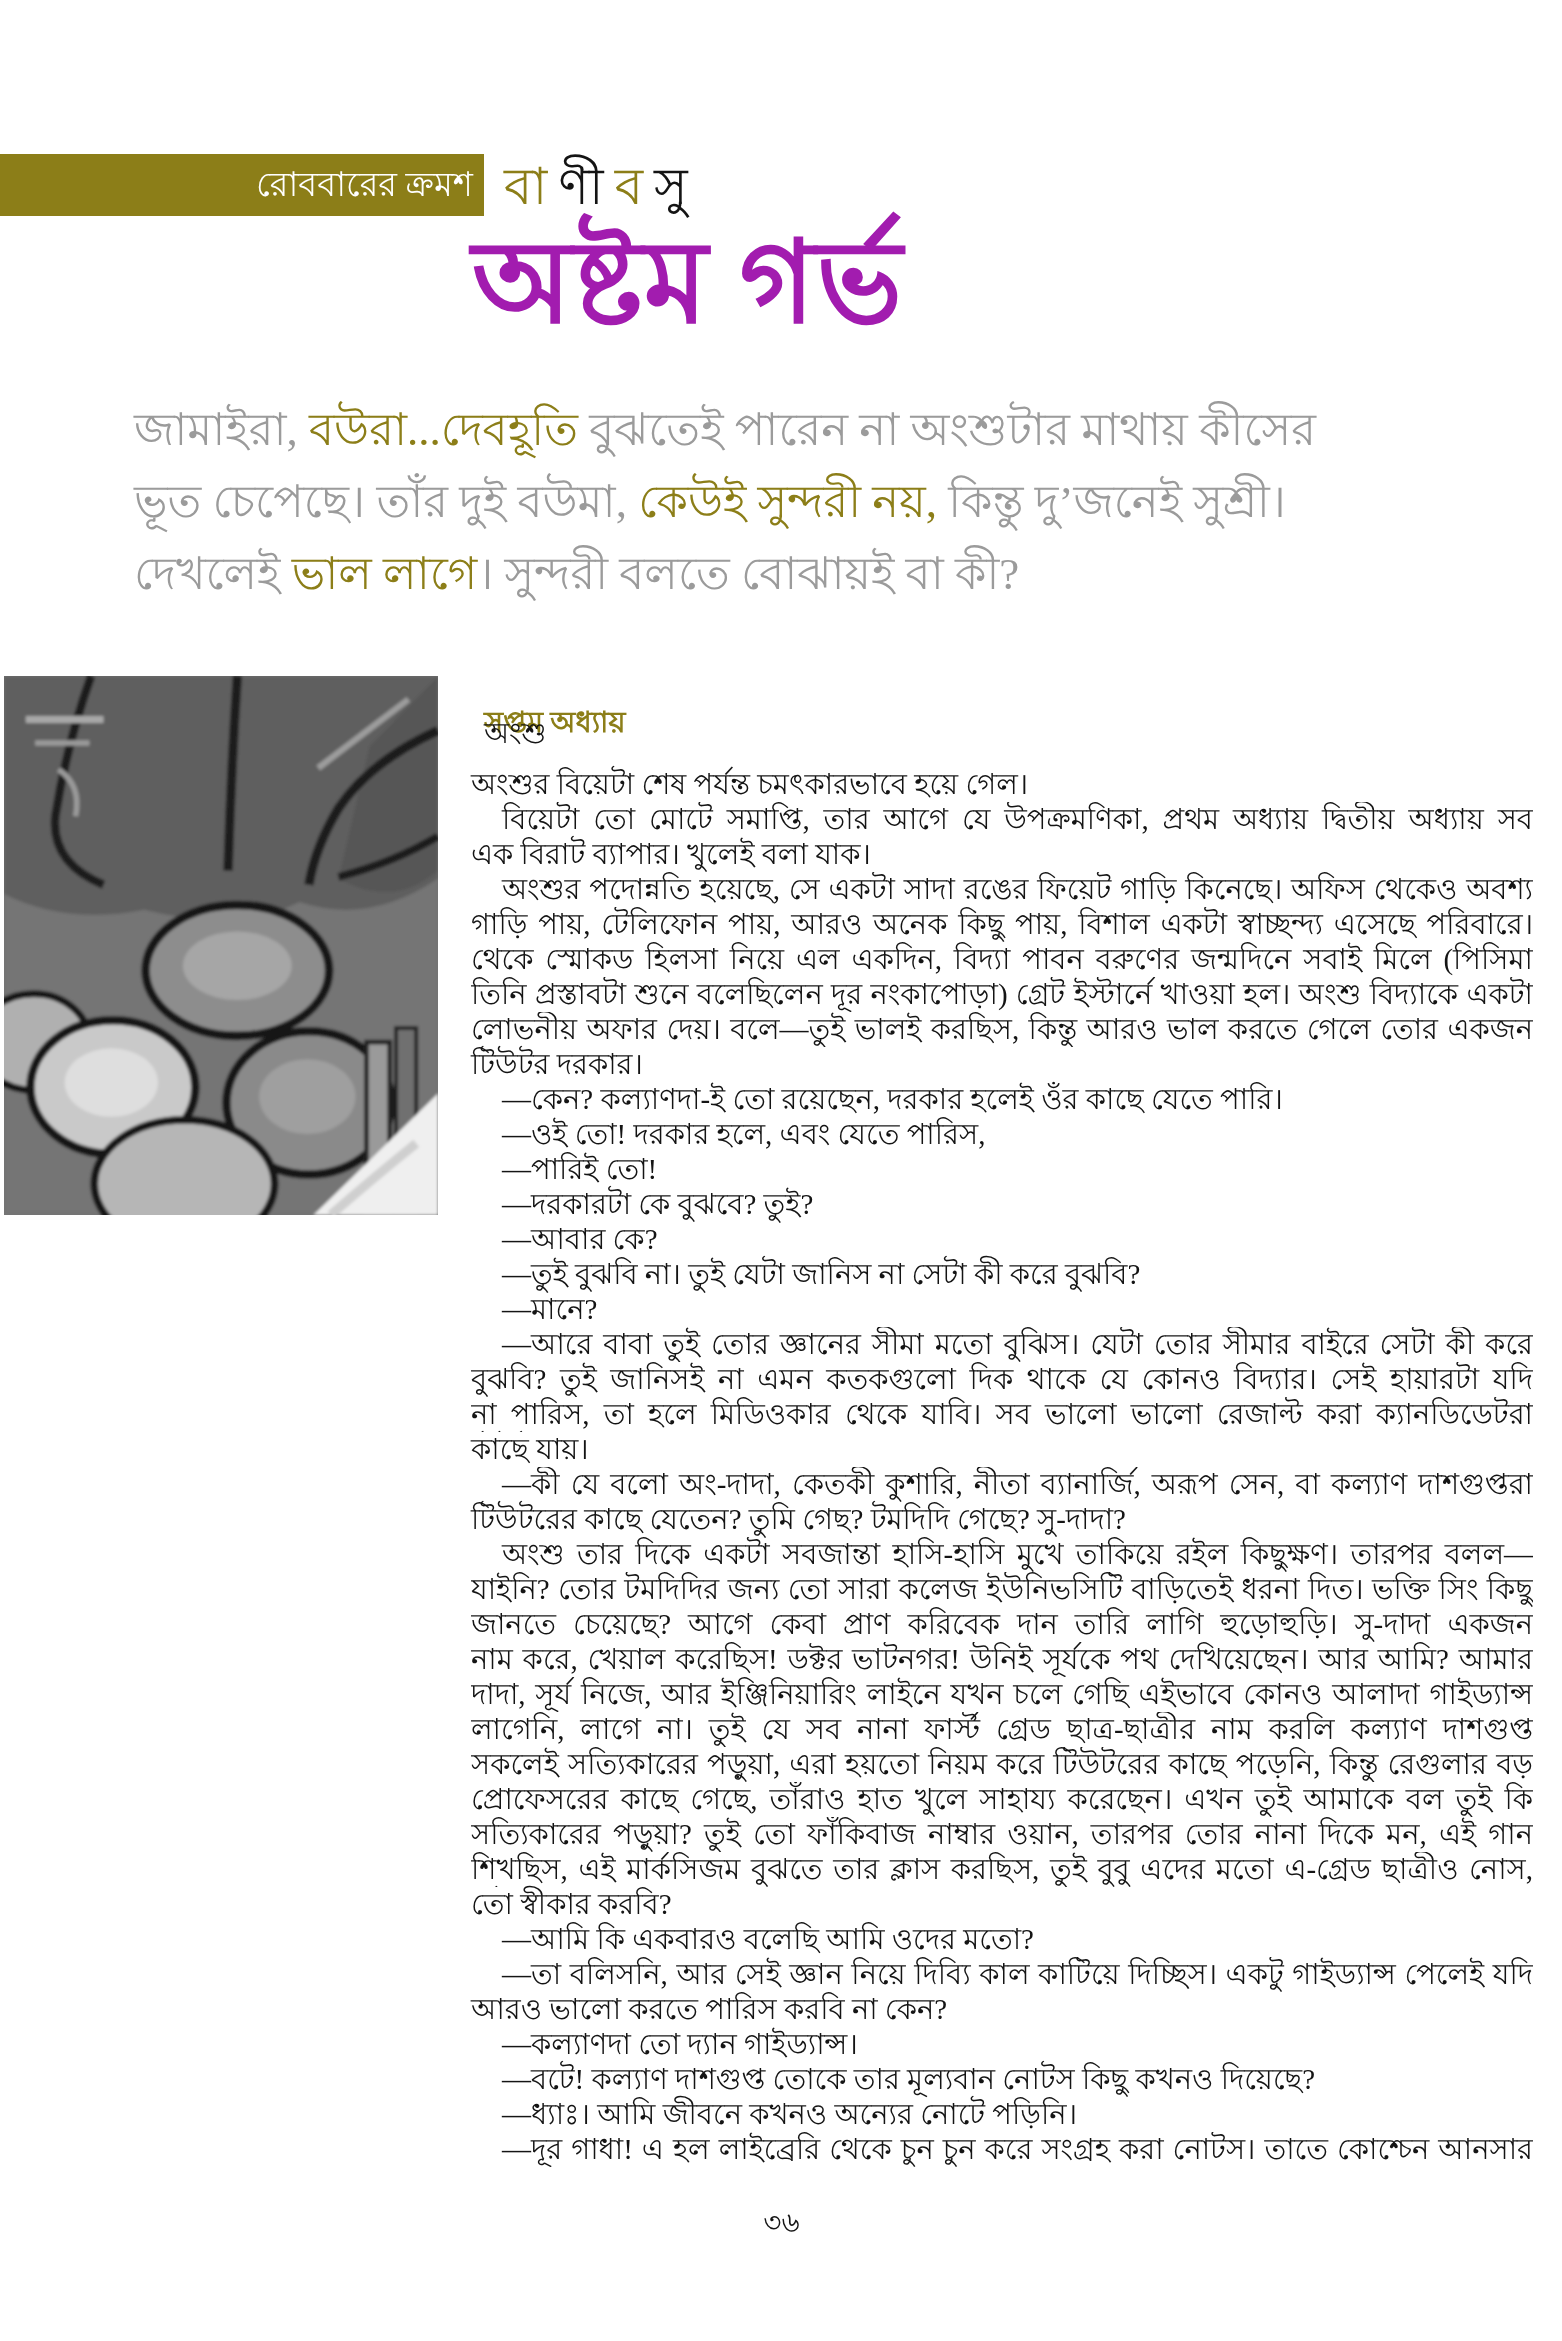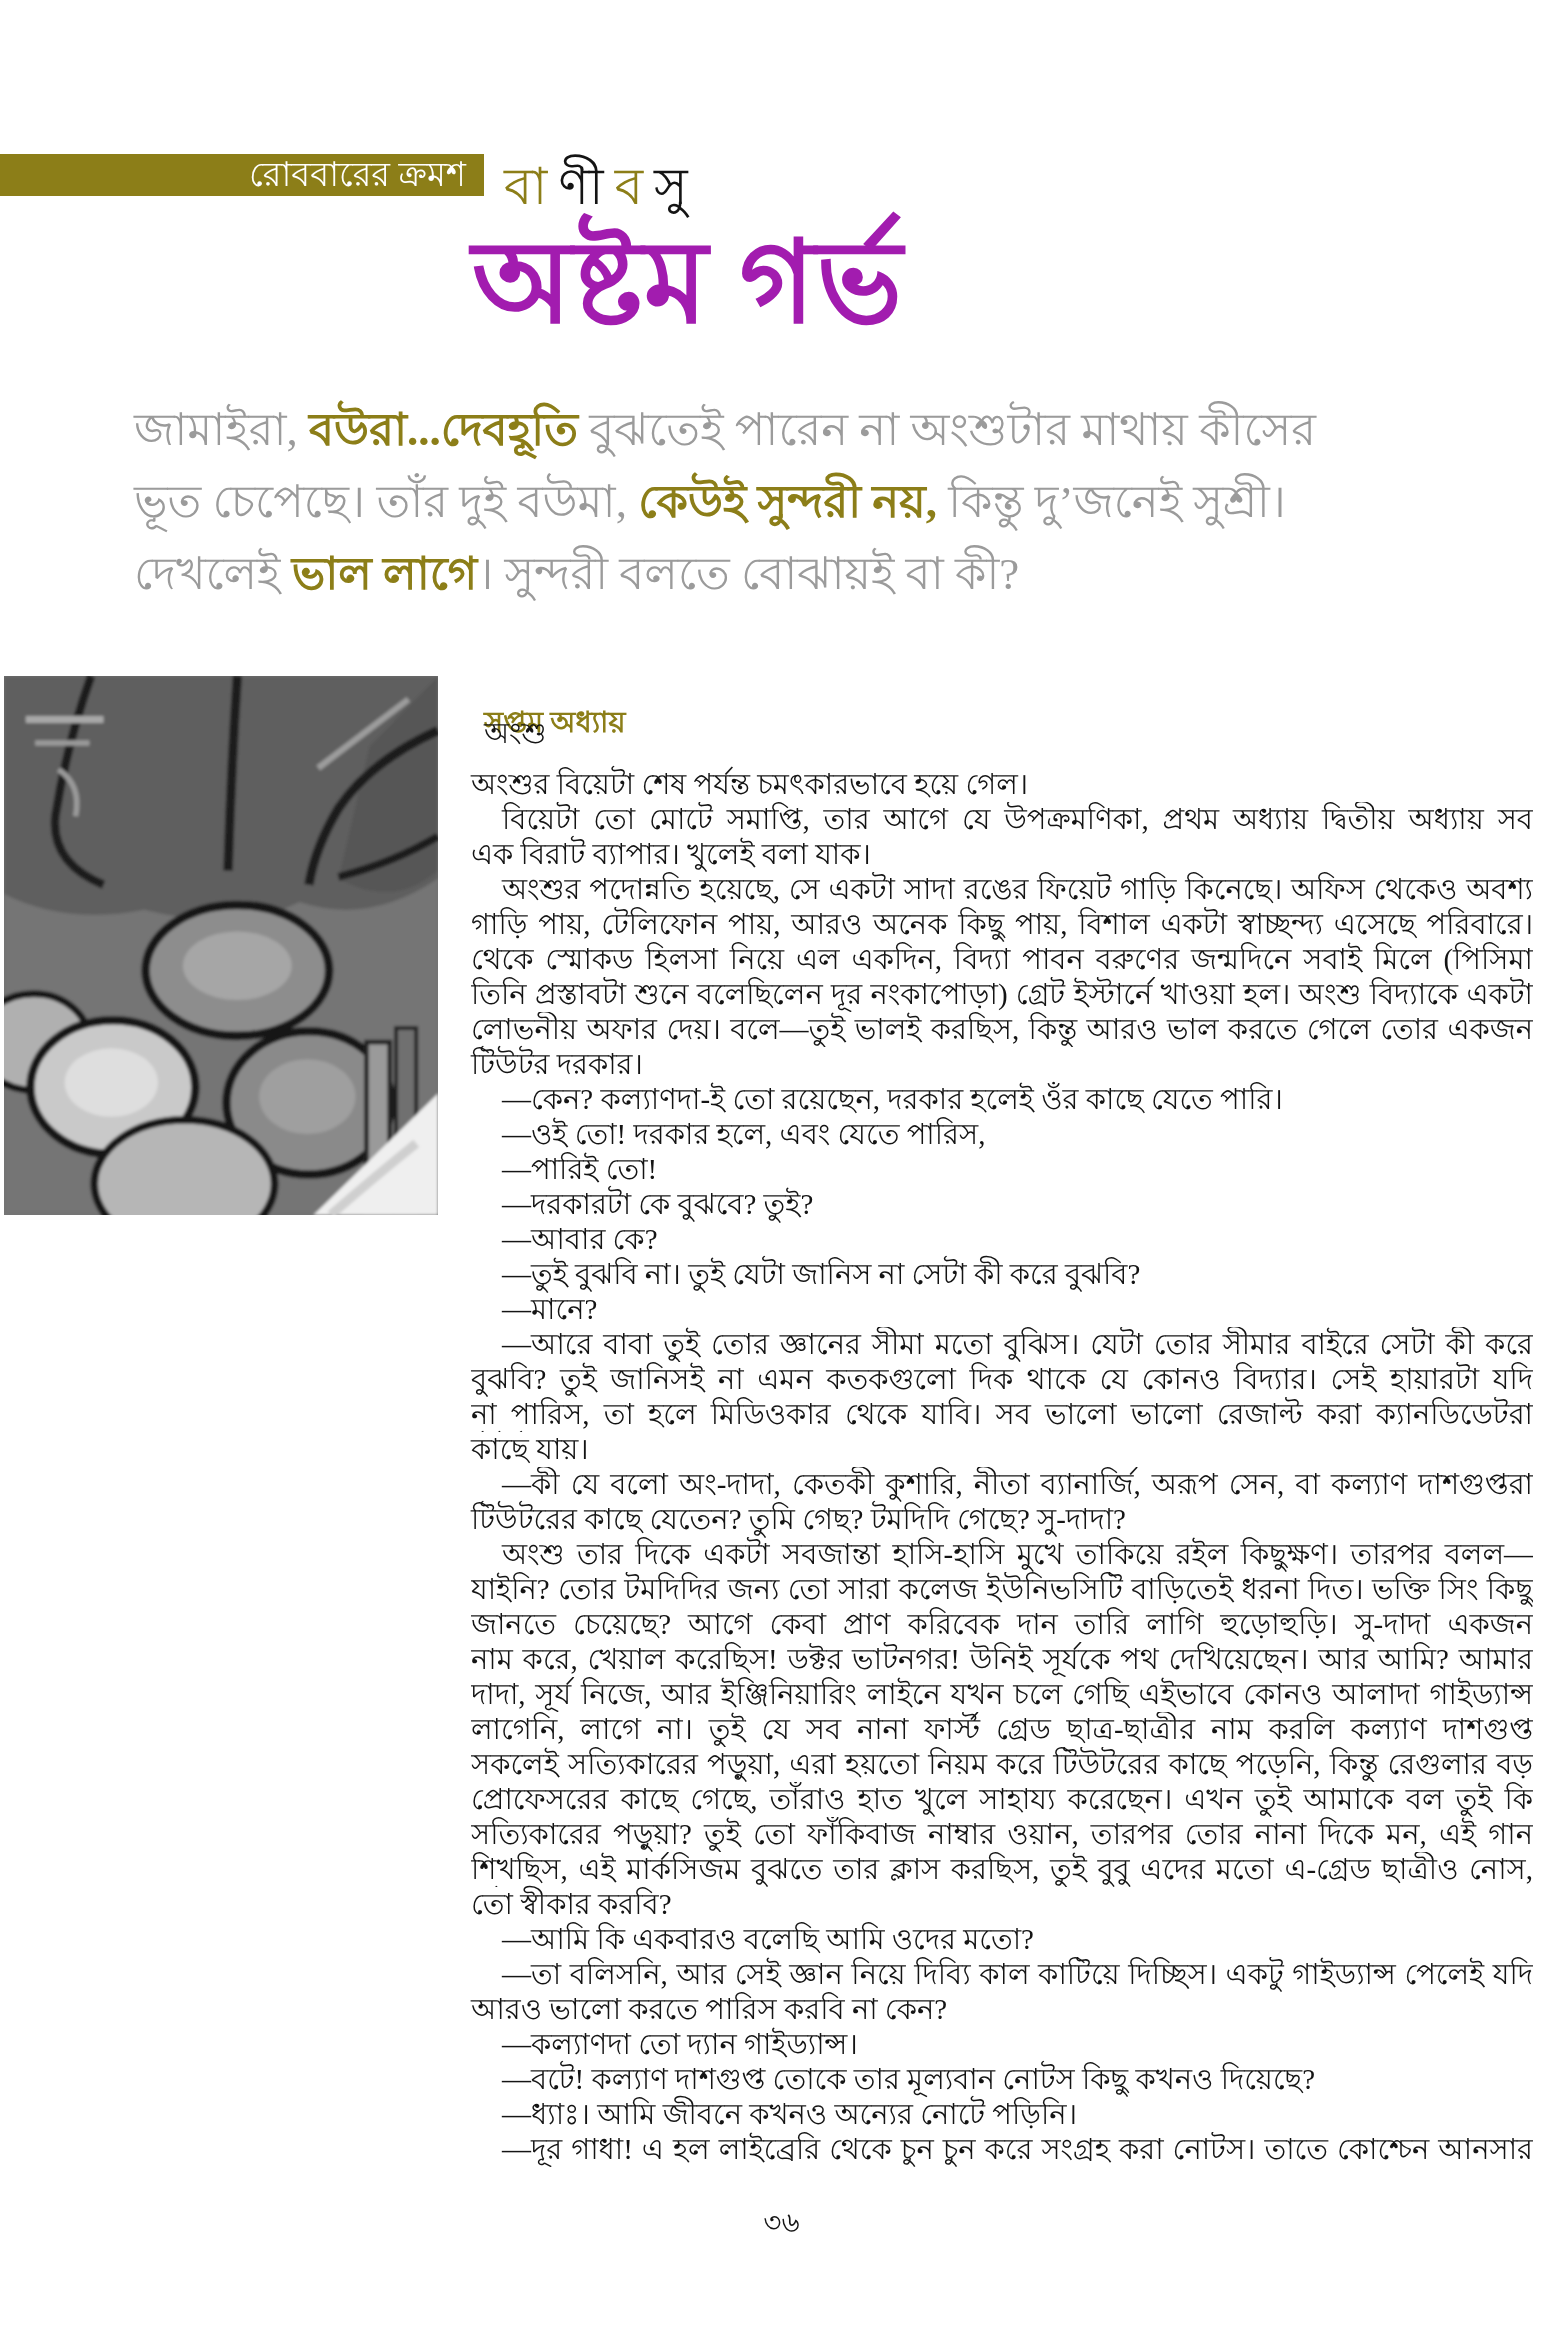--- a/index.html
+++ b/index.html
@@ -11,24 +11,24 @@
   html,body{background:#ffffff;}
   body{
     width:1563px;height:2342px;position:relative;
     font-family:"Liberation Serif","DejaVu Serif",serif;
     color:var(--ink);
   }
   .page{position:absolute;inset:0;background:#fff;overflow:hidden;}
 
   
   .kicker-band{
-    position:absolute;left:0;top:154px;width:484px;height:42px;
+    position:absolute;left:0;top:154px;width:484px;height:62px;
     background:var(--accent);
     display:flex;align-items:center;justify-content:flex-end;
-    padding-right:18px;
+    padding-right:11px;
   }
   .kicker-band span{
     color:#ffffff;font-size:34px;line-height:1;white-space:nowrap;
     font-family:"Liberation Serif","DejaVu Serif",serif;
   }
 
   
   .author{
     position:absolute;left:504px;top:160px;
     font-size:51px;line-height:1.2;white-space:nowrap;
@@ -44,21 +44,21 @@
     letter-spacing:1.6px;white-space:nowrap;
     font-family:"Liberation Serif","DejaVu Serif",serif;
   }
 
   
   .standfirst{
     position:absolute;left:134px;top:394px;width:1370px;
     font-size:45px;line-height:72px;white-space:nowrap;
   }
   .sf-gray{color:var(--gray);}
-  .sf-accent{color:var(--accent);font-weight:700;margin-top:12px;}
+  .sf-accent{color:var(--accent);font-weight:400;margin-top:12px;}
 
   
   .artwork{
     position:absolute;left:3.9px;top:676px;width:434px;height:539px;
     overflow:hidden;background:#757575;
   }
   .artwork svg{display:block;width:100%;height:100%;}
 
   
   .chapter{

